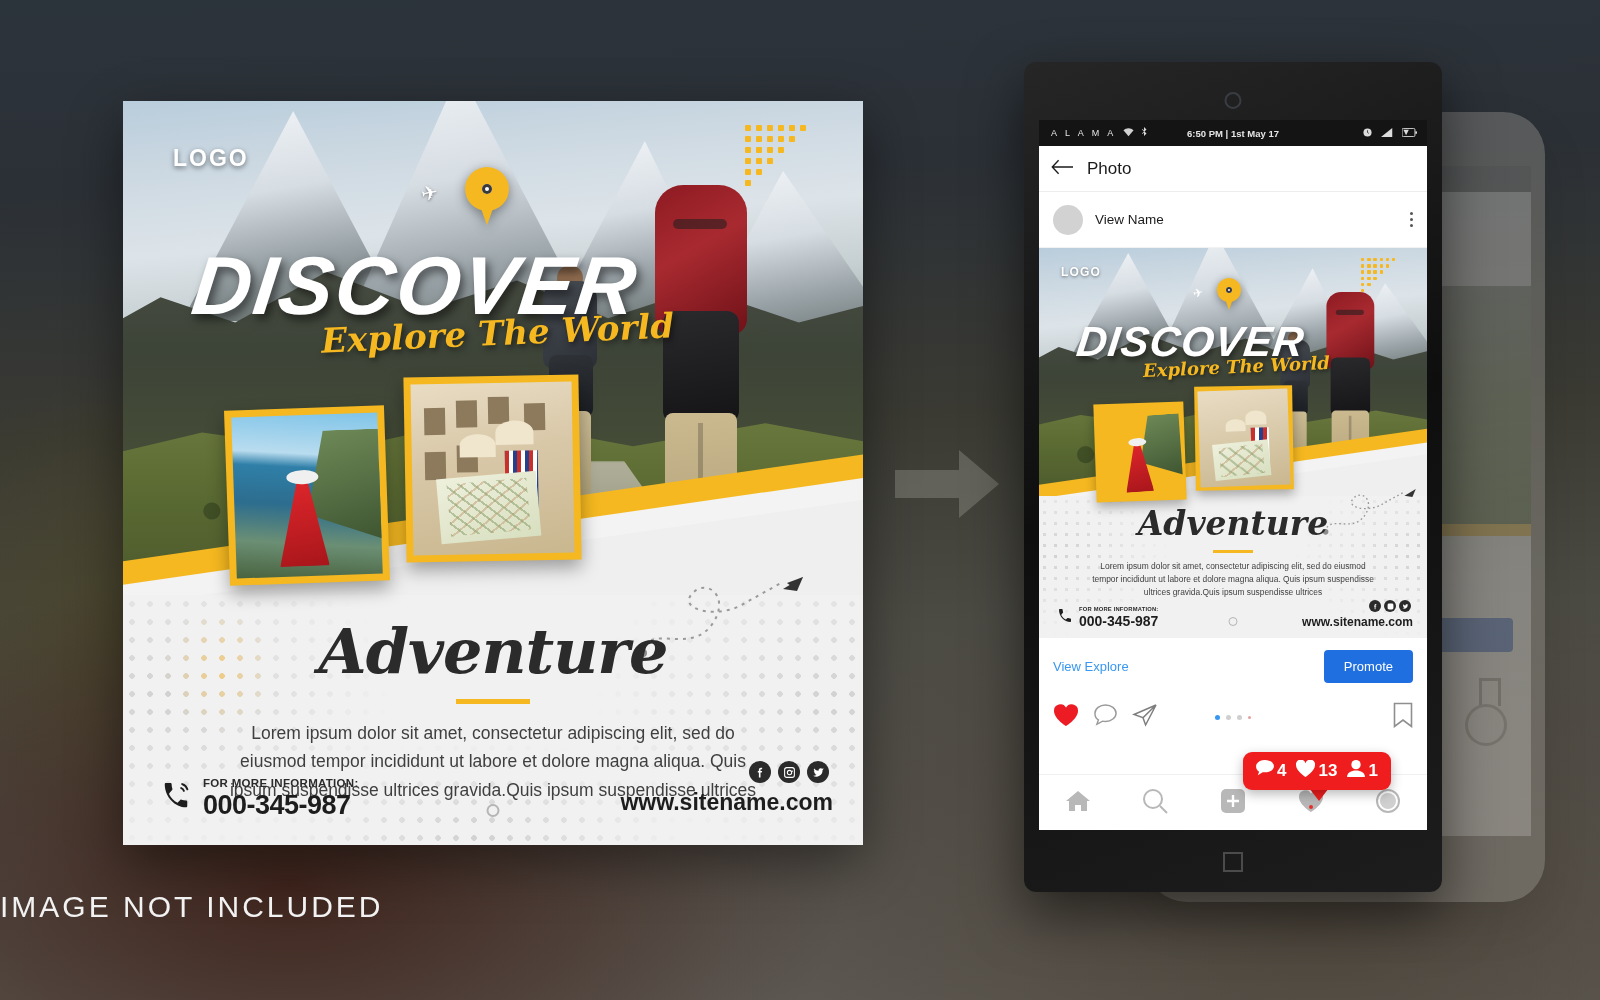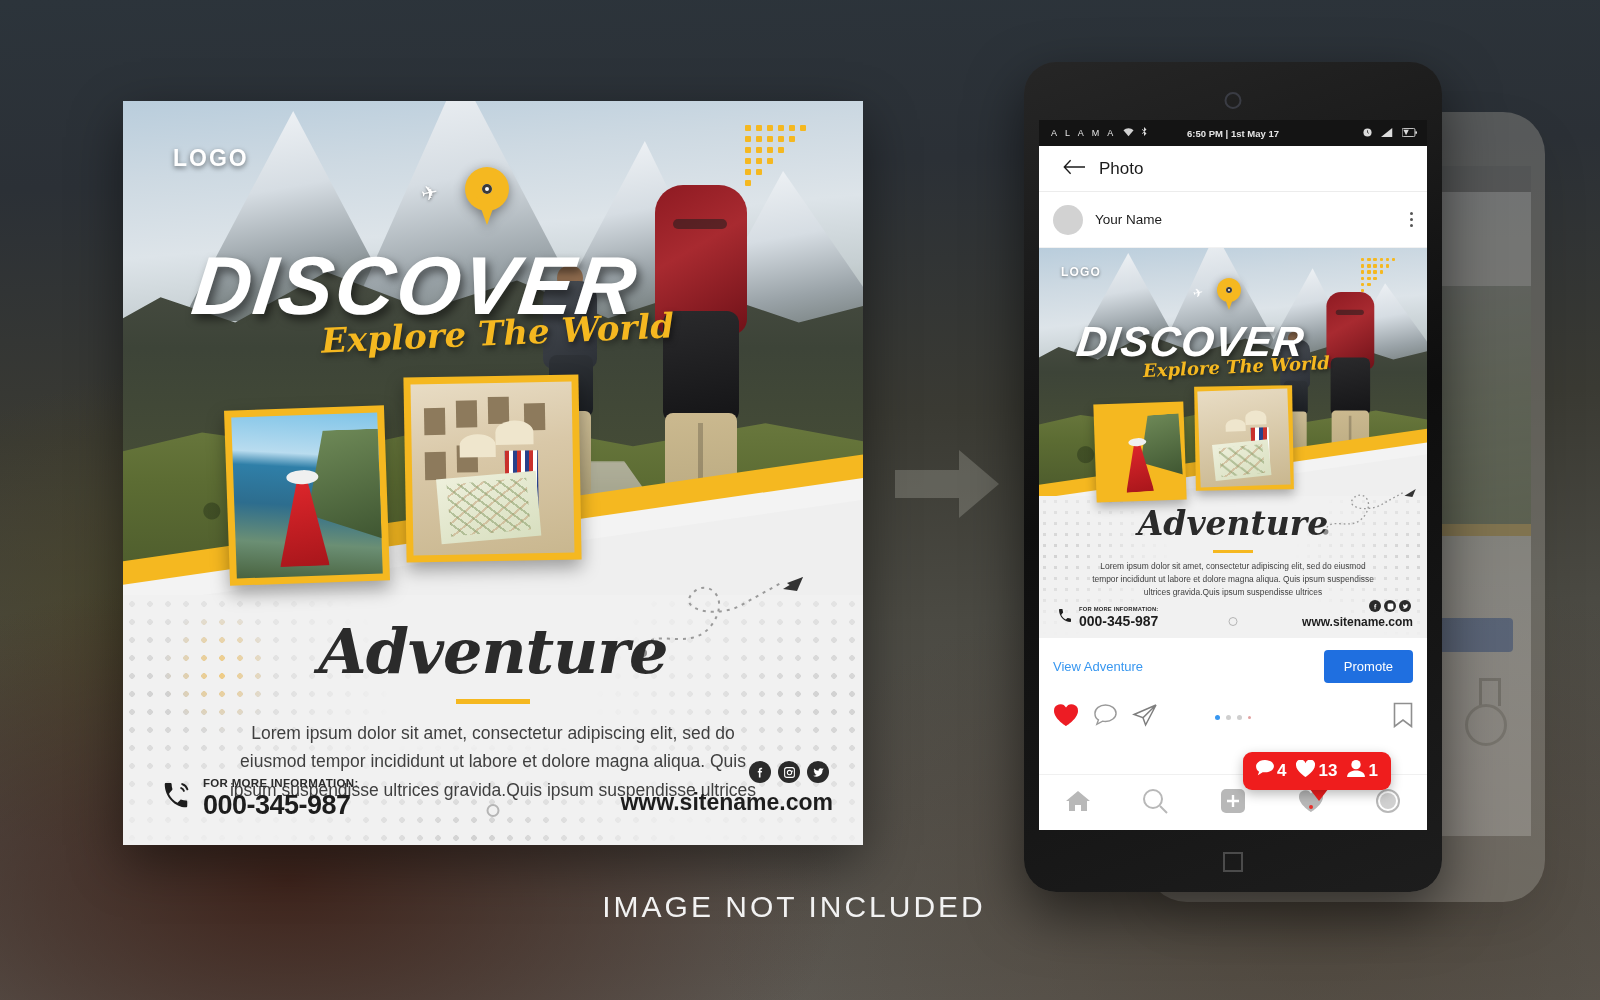--- a/index.html
+++ b/index.html
@@ -201,38 +201,38 @@
   .ghost .gy { position:absolute; left:0; right:0; top: 358px; height: 12px; background: #d8b96a; }
   .ghost .gbody { position:absolute; left:0; right:0; top: 370px; bottom: 0; background:#e0dedA; }
   .ghost .gpromote { position:absolute; right: 18px; top: 452px; width: 100px; height: 34px; background:#6f8bc4; border-radius: 4px; }
   .ghost .gred { position:absolute; left: 76px; top: 512px; width: 126px; height: 36px; background: #c77d7d; border-radius: 18px; }
   .ghost .gbook { position:absolute; right: 30px; top: 512px; width: 22px; height: 28px; border: 3px solid #a8a6a1; border-bottom: none; }
   .ghost .gcircle { position:absolute; right: 24px; bottom: 90px; width: 42px; height: 42px; border: 3px solid #b2b0ab; border-radius: 50%; }
   
   .phone {
     position: absolute; left: 1024px; top: 62px; width: 418px; height: 830px;
     background: linear-gradient(160deg,#262626 0%, #0e0e0e 48%, #1d1d1d 100%);
-    border-radius: 32px; z-index: 6;
+    border-radius: 12px; z-index: 6;
     box-shadow: 0 22px 55px rgba(0,0,0,.55);
   }
   .phone .speaker { position:absolute; left:50%; top: 30px; transform: translateX(-50%); width: 17px; height: 17px; border: 2px solid #3a3c44; border-radius: 50%; }
   .phone .screen { position:absolute; left: 15px; right: 15px; top: 58px; bottom: 62px; background: #fff; overflow: hidden; }
   .phone .navsq { position:absolute; left:50%; bottom: 20px; transform: translateX(-50%); width: 20px; height: 20px; border: 2px solid #4b4b4b; }
   .statusbar {
     position:absolute; left:0; right:0; top:0; height: 26px; background: #141414;
     display:flex; align-items:center; color:#e6e6e6; font-size: 9.5px;
   }
   .sb-left { display:flex; align-items:center; gap: 7px; padding-left: 12px; }
   .sb-carrier { letter-spacing: 3px; font-size: 9px; }
   .sb-mid { position:absolute; left:50%; transform:translateX(-50%); font-size:9.5px; font-weight:700;}
   .sb-right { position:absolute; right: 10px; display:flex; align-items:center; gap: 9px; }
   .sb-right svg, .sb-left svg { fill:#dcdcdc; }
   .app-header {
     position:absolute; left:0; right:0; top: 26px; height: 46px;
-    display:flex; align-items:center; gap: 14px; padding-left: 24px;
+    display:flex; align-items:center; gap: 14px; padding-left: 12px;
     border-bottom: 1px solid #ececec; background:#fff;
   }
   .app-header .ttl { font-size: 17px; color:#1b1b1b; }
   .post-user {
     position:absolute; left:0; right:0; top: 72px; height: 56px;
     display:flex; align-items:center; padding: 0 14px; background:#fff;
     border-bottom: 1px solid #f2f2f2;
   }
   .avatar { width: 30px; height: 30px; border-radius: 50%; background: #d2d2d2; }
   .uname { margin-left: 12px; font-size: 13.5px; color:#1b1b1b; }
@@ -305,21 +305,21 @@
     box-shadow: 0 4px 12px rgba(0,0,0,.28);
   }
   .notif svg { fill:#fff; }
   .notif .grp { display:flex; align-items:center; gap: 3px; }
   .notif-tail {
     position:absolute; left: 1306px; top: 784px; z-index: 10;
     width: 0; height: 0; border-left: 13px solid transparent; border-right: 13px solid transparent;
     border-top: 17px solid #ef1d1d;
   }
   .caption {
-    position: absolute; left: 0; right: 12px; top: 890px; text-align: center;
+    position: absolute; left: 0; right: 12px; top: 890px; 
     color: #f2f2f2; font-size: 30px; letter-spacing: 3px; z-index: 3;
   }
 </style>
 </head>
 <body>
 
 <div class="ghost">
   <div class="gs">
     <div class="gbar"></div>
     <div class="gimg"></div>
@@ -511,21 +511,21 @@
       <span>
         <svg width="22" height="16" viewBox="0 0 26 18">
             <path d="M9 1L1.5 9 9 17M1.5 9H26" stroke="#1b1b1b" stroke-width="1.6" fill="none"></path>
           </svg>
       </span>
       <span class="ttl">Photo</span>
     </div>
 
     <div class="post-user">
       <div class="avatar"></div>
-      <div class="uname">Your Name</div>
+      <div class="uname">View Name</div>
       <div class="kebab">
           <i></i>
           <i></i>
           <i></i>
         </div>
     </div>
 
     <div class="mini">
       <div class="mphoto">
         <div class="scene-sky"></div>
@@ -638,21 +638,21 @@
                   <path d="M22 5.9c-.7.3-1.5.5-2.3.6.8-.5 1.4-1.3 1.7-2.2-.8.5-1.6.8-2.5 1a4 4 0 0 0-6.8 3.6A11.3 11.3 0 0 1 3.9 4.6a4 4 0 0 0 1.2 5.3c-.6 0-1.2-.2-1.8-.5a4 4 0 0 0 3.2 3.9c-.6.2-1.2.2-1.8.1a4 4 0 0 0 3.7 2.8A8 8 0 0 1 2 17.9a11.3 11.3 0 0 0 17.4-10c.8-.6 1.5-1.3 2-2z"></path>
                 </svg>
               </span>
           </div>
           <div class="msite">www.sitename.com</div>
         </div>
       </div>
     </div>
 
     <div class="insights-row">
-      <span class="view-insights">View Adventure</span>
+      <span class="view-insights">View Explore</span>
       <button class="promote-btn">Promote</button>
     </div>
 
     <div class="action-row">
       <span>
         <svg width="26" height="24" viewBox="0 0 26 24">
             <path fill="#ed1c24" d="M13 23S1 15.6 1 7.9A6.4 6.4 0 0 1 13 4.6 6.4 6.4 0 0 1 25 7.9C25 15.6 13 23 13 23z"></path>
           </svg>
       </span>
       <span class="sp"></span>

